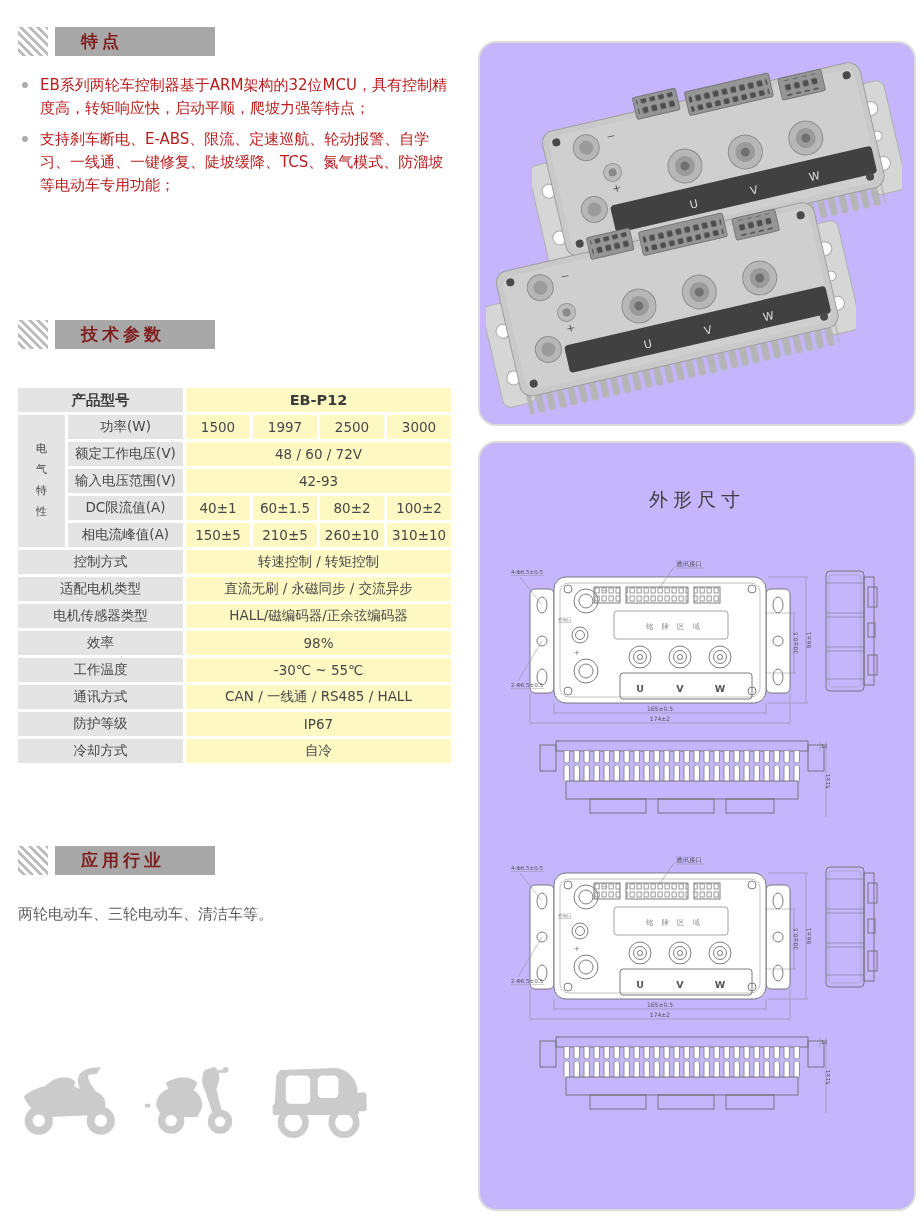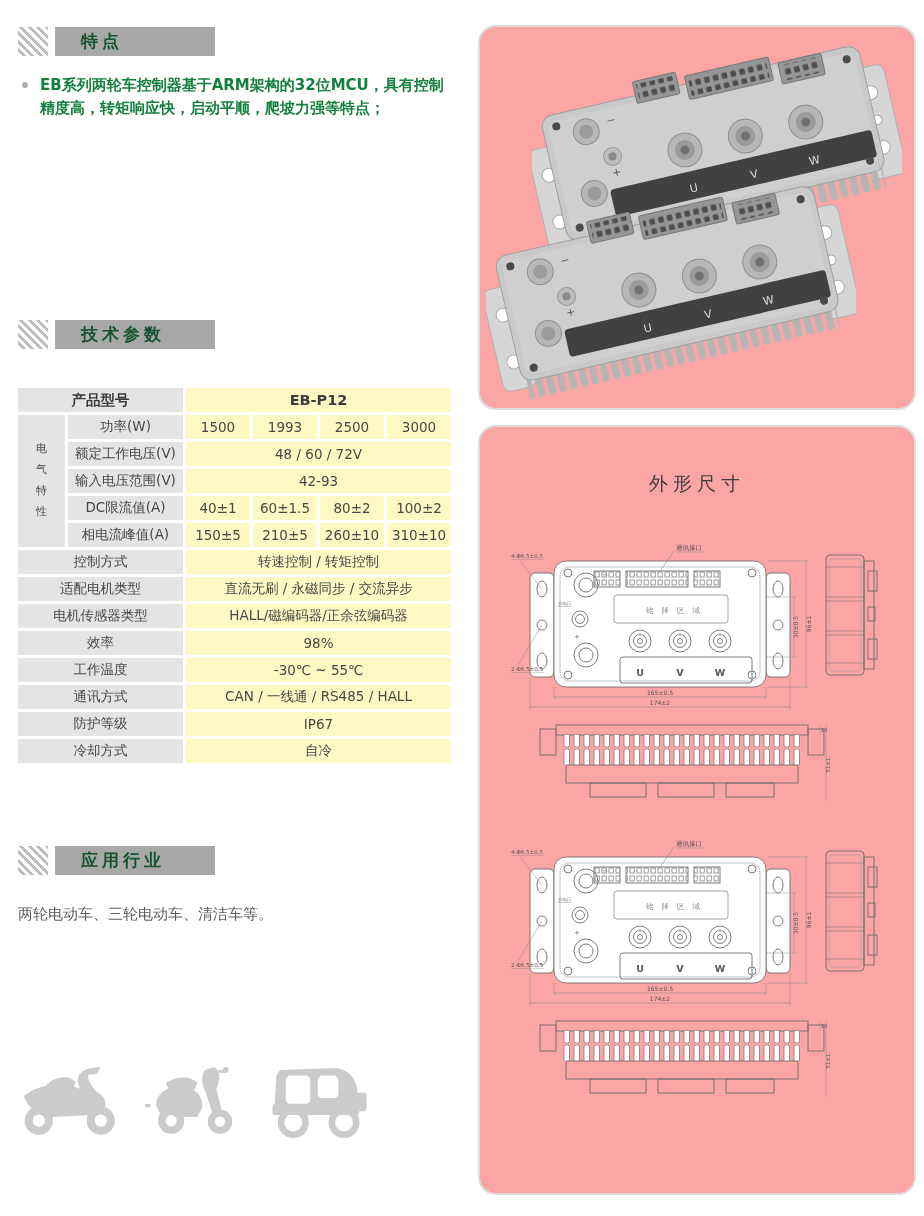--- a/index.html
+++ b/index.html
@@ -3,46 +3,46 @@
 <meta charset="utf-8">
 <style>
   html,body{margin:0;padding:0;background:#fff;}
   body{width:924px;height:1216px;position:relative;overflow:hidden;
        font-family:"DejaVu Sans","Liberation Sans",sans-serif;color:#595757;}
 
   
   .sec-header{position:absolute;left:18px;display:flex;align-items:stretch;height:29px;}
   .hatch{width:30px;height:29px;margin-right:7px;
          background:repeating-linear-gradient(45deg,#ffffff 0 3px,#bcbcbc 3px 6px);}
-  .sec-bar{width:160px;background:#a8a8a8;color:#14532d;font-size:17px;font-weight:bold;
+  .sec-bar{width:160px;background:#a8a8a8;color:#7f1d1d;font-size:17px;font-weight:bold;
            letter-spacing:4px;display:flex;align-items:center;padding-left:26px;box-sizing:border-box;}
 
   
   .features-list{position:absolute;left:18px;top:74px;width:436px;margin:0;padding:0;list-style:none;}
   .features-list li{position:relative;padding-left:22px;margin-bottom:7px;
-                    font-size:15px;line-height:1.55;color:#15803d;font-weight:bold;}
+                    font-size:15px;line-height:1.55;color:#b91c1c;}
   .features-list li .dot{position:absolute;left:4px;top:8px;width:6px;height:6px;border-radius:50%;
                     background:#aeaeae;}
 
   
   .spec-table{position:absolute;left:15px;top:385px;border-collapse:separate;border-spacing:3px;
               table-layout:fixed;width:430px;font-size:13.5px;color:#474747;}
   .spec-table td{height:22px;text-align:center;vertical-align:middle;padding:1px 2px;}
   .spec-table .lbl{background:#e4e4e4;}
   .spec-table .val{background:#fef9c3;}
   .spec-table .hdr{font-weight:bold;font-size:14.5px;color:#3c3c3c;}
   .vert-label{width:15px;margin:0 auto;word-break:break-all;line-height:1.9;font-size:11px;}
 
   
   .apps-text{position:absolute;left:18px;top:905px;font-size:15px;color:#5c5c5c;text-align:right;}
   .vehicle-row{position:absolute;left:20px;top:1060px;width:350px;display:flex;gap:20px;align-items:flex-end;}
 
   
   .round-box{position:absolute;left:478px;width:438px;border:2px solid #dcdcdc;border-radius:18px;
-             background:#fca5a5;box-sizing:border-box;}
+             background:#c4b5fd;box-sizing:border-box;margin-top:16px;}
   #product-box{top:25px;height:385px;}
   #dims-box{top:425px;height:770px;}
   .render{position:absolute;}
   #render-1{left:52px;top:18px;}
   #render-2{left:6px;top:158px;}
   .dims-title{position:absolute;top:44px;left:0;width:100%;text-align:center;
               font-size:19px;letter-spacing:5px;color:#3f3f3f;}
 </style>
 </head>
 <body>
@@ -218,20 +218,21 @@
   </defs>
 </svg>
 
 <div class="sec-header" style="top:27px">
   <div class="hatch"></div>
   <div class="sec-bar">特点</div>
 </div>
 
 <ul class="features-list">
   <li><span class="dot"></span><span>EB系列两轮车控制器基于ARM架构的32位MCU，具有控制精度高，转矩响应快，启动平顺，爬坡力强等特点；</span></li>
+  <li><span class="dot"></span><span>支持刹车断电、E-ABS、限流、定速巡航、轮动报警、自学习、一线通、一键修复、陡坡缓降、TCS、氮气模式、防溜坡等电动车专用功能；</span></li>
 </ul>
 
 <div class="sec-header" style="top:320px">
   <div class="hatch"></div>
   <div class="sec-bar">技术参数</div>
 </div>
 
 <table class="spec-table">
   <colgroup>
       <col style="width:47px">
@@ -245,21 +246,21 @@
       <tr>
     <td class="lbl hdr" colspan="2">产品型号</td>
     <td class="val hdr" colspan="4">EB-P12</td>
   </tr>
   <tr>
     <td class="lbl" rowspan="5">
           <div class="vert-label">电气特性</div>
         </td>
     <td class="lbl">功率(W)</td>
     <td class="val">1500</td>
-    <td class="val">1993</td>
+    <td class="val">1997</td>
     <td class="val">2500</td>
     <td class="val">3000</td>
   </tr>
   <tr>
     <td class="lbl">额定工作电压(V)</td>
     <td class="val" colspan="4">48 / 60 / 72V</td>
   </tr>
   <tr>
     <td class="lbl">输入电压范围(V)</td>
     <td class="val" colspan="4">42-93</td>

